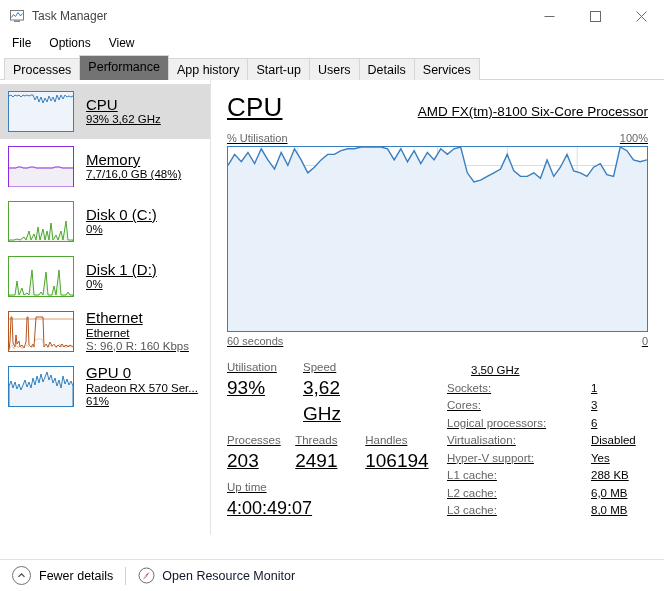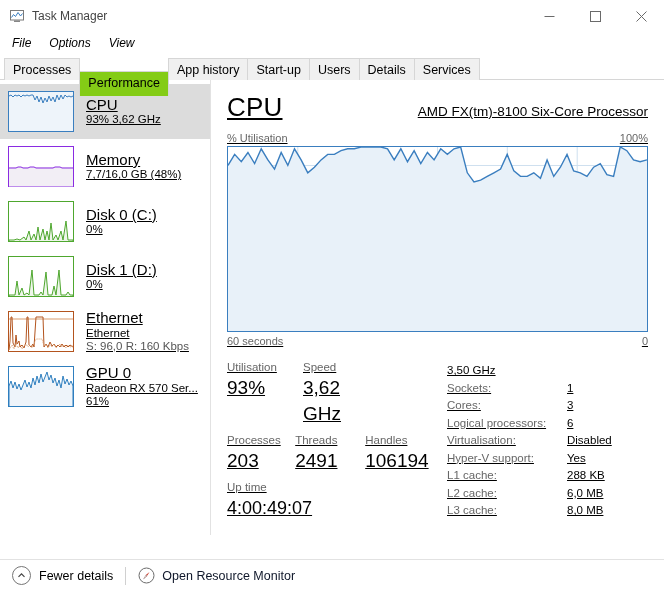--- a/index.html
+++ b/index.html
@@ -16,43 +16,43 @@
   .titlebar {
     height: 32px; display: flex; align-items: center;
     background: #ffffff;
   }
   .title-icon { width: 16px; height: 16px; margin-left: 9px; margin-right: 7px; position: relative; flex: none; }
   .title-text { font-size: 12px; color: #444; }
   .win-btns { margin-left: auto; display: flex; height: 32px; }
   .win-btn { width: 46px; height: 32px; display: flex; align-items: center; justify-content: center; }
   .win-btn svg { display: block; }
   
-  .menubar { height: 22px; display: flex; align-items: center; padding-left: 8px; background: #fff; font-style: italic; }
+  .menubar { height: 22px; display: flex; align-items: center; padding-left: 8px; background: #fff; }
   .menu-item { font-size: 12px; color: #000; padding: 2px 8px 2px 4px; margin-right: 6px; }
   
   .tabstrip {
     height: 26px; display: flex; align-items: flex-end;
     padding-left: 4px; background: #fff;
     border-bottom: 1px solid #d6d6d6;
     position: relative;
   }
   .tab {
     font-size: 12.5px; color: #000;
     padding: 4px 8px 4px 8px;
     height: 22px; line-height: 14px;
     background: #f0f0f0;
     border: 1px solid #d6d6d6;
     border-bottom: none;
     margin-right: -1px;
     position: relative; top: 1px;
   }
   .tab.active {
-    background: #84cc16;
+    background: #737373;
     height: 25px;
-    top: 17px;
+    top: 1px;
     z-index: 3;
     border-color: #d6d6d6;
     font-weight: normal;
     text-align: center;
   }
   
   .content { display: flex; height: 455px; background: #fff; text-decoration: underline; }
   .sidebar { width: 210px; flex: none; background: #fff; padding-top: 4px; }
   .divider-v { width: 1px; background: #e2e2e2; flex: none; }
   .main { flex: 1; padding: 12px 16px 0 16px; position: relative; }
@@ -91,21 +91,21 @@
   .stat-col.c1 { width: 76px; }
   .stat-col.c2 { width: 78px; }
   .stat-col.c3 { width: 80px; }
   .stat-label { font-size: 11.5px; color: #666; line-height: 15px; }
   .stat-value { font-size: 19px; color: #000; line-height: 26px; font-weight: normal; }
   .stat-value.small { font-size: 18px; }
 
   .specs { flex: 1; padding-left: 10px; padding-top: 2px; }
   .spec-row { display: flex; line-height: 17.5px; }
   .spec-key { width: 120px; flex: none; font-size: 11.5px; color: #666; }
-  .spec-val { font-size: 11.5px; color: #000; }
+  .spec-val { font-size: 11.5px; color: #000; margin-left: 24px; }
 
   
   .footer {
     position: absolute; left: 0; bottom: 0; width: 100%; height: 32px;
     display: flex; align-items: center; padding-left: 12px;
     background: #fff; border-top: 1px solid #e2e2e2; text-align: center;
   }
   .fewer { display: flex; align-items: center; }
   .chev-circle { width: 19px; height: 19px; border-radius: 50%; border: 1px solid #767676; display:flex; align-items:center; justify-content:center; margin-right: 8px; }
   .fewer-label { font-size: 12.5px; color: #000; }

